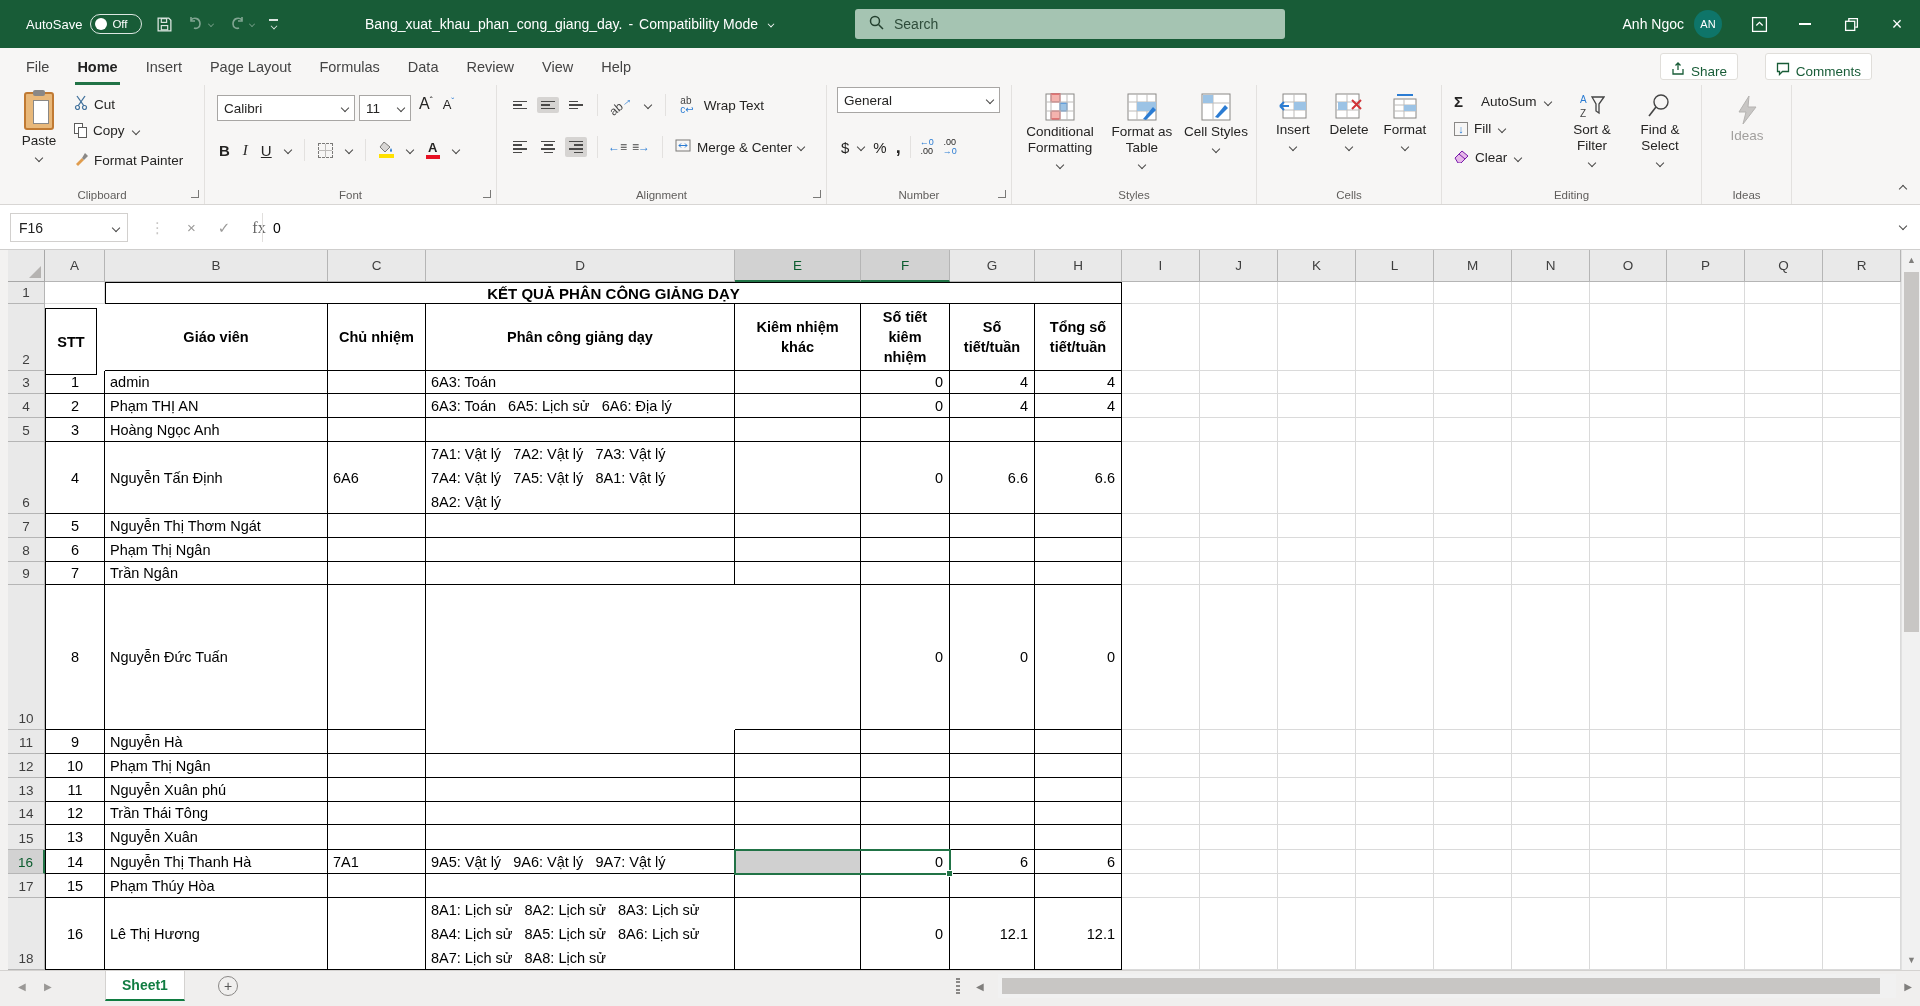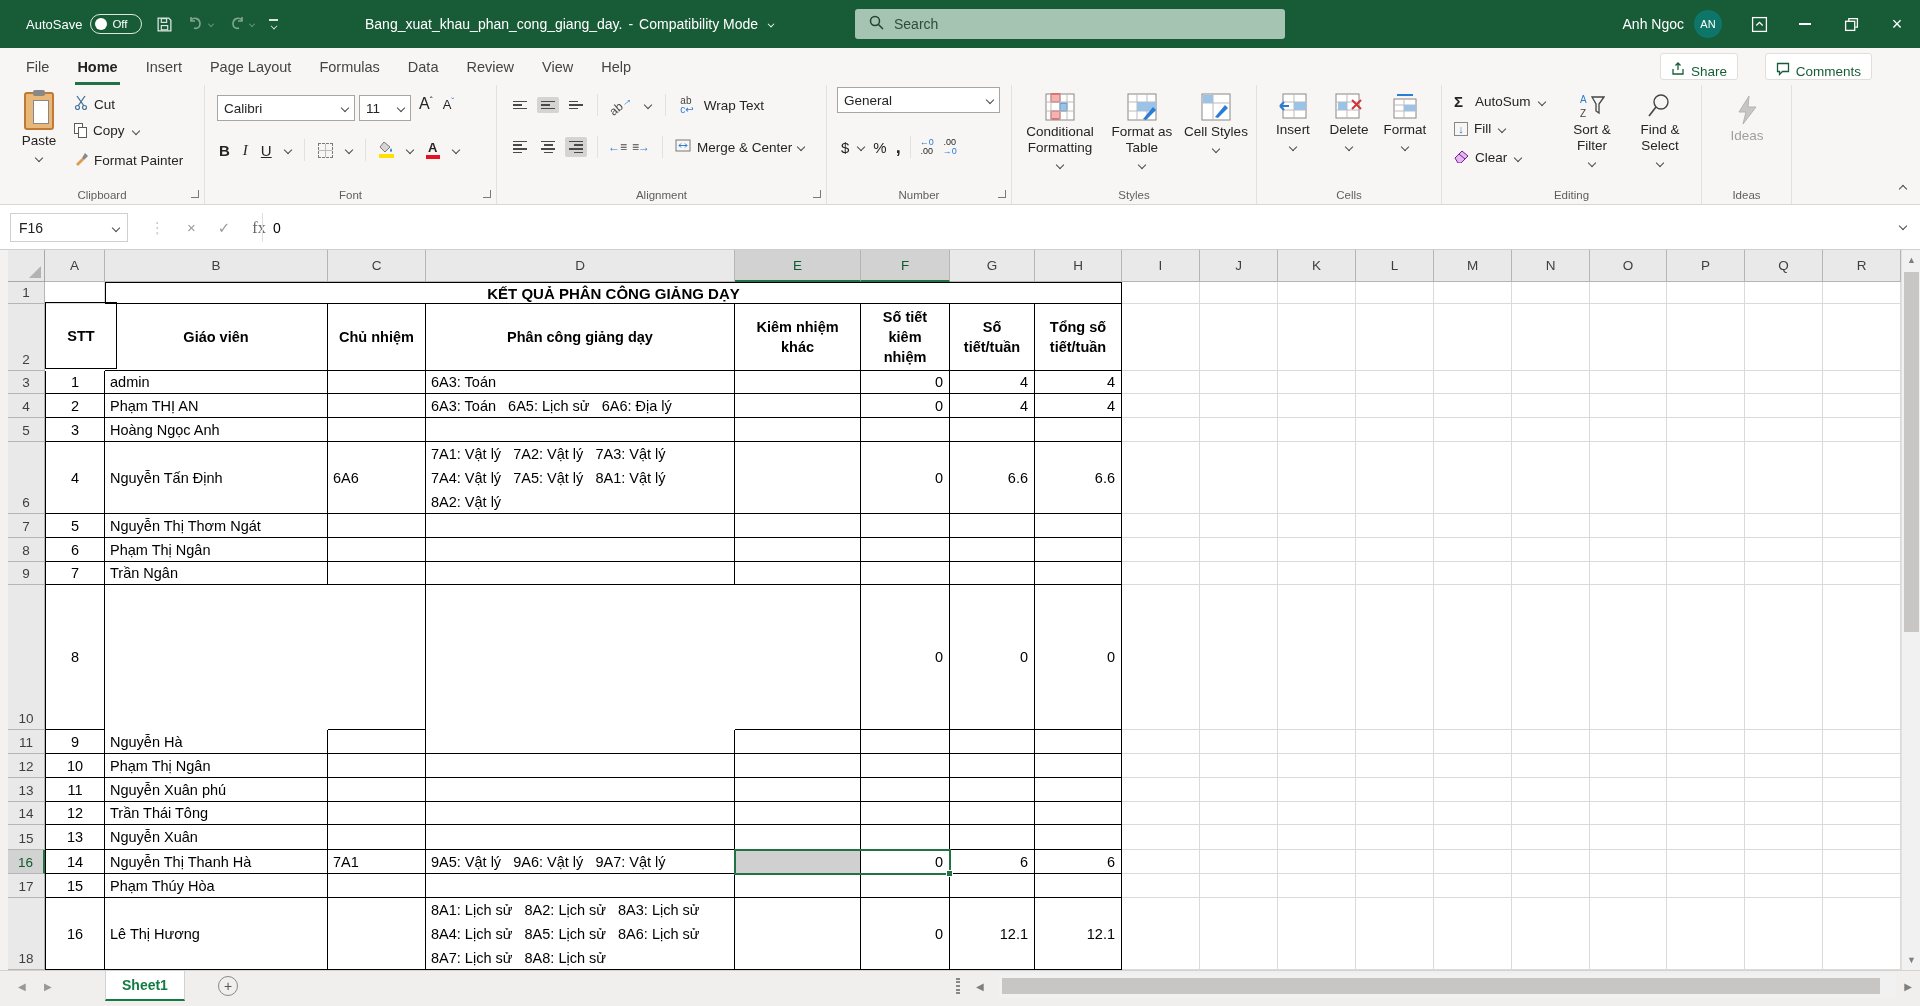--- a/index.html
+++ b/index.html
@@ -449,21 +449,21 @@
             <rect x="13" y="12" width="12" height="6" fill="#9cc3e5"></rect>
           </svg></span>
       <div class="lbl">Format</div><span class="cv"></span>
     </div>
     <div class="glabel">Cells</div>
   </div>
 
   <div class="rgroup" style="left:1442px;width:260px">
     <div class="rrow" style="left:12px;top:8px">
       <span style="font-size:15px;font-weight:600">Σ</span>
-      <span class="sbtn" style="margin-left:12px">AutoSum</span>
+      <span class="sbtn" style="margin-left:18px">AutoSum</span>
         <span class="cv" style="margin-left:8px"></span>
     </div>
     <div class="rrow" style="left:12px;top:36px">
       <span style="width:14px;height:14px;border:1px solid #8a8886;display:inline-flex;align-items:center;justify-content:center;color:#2b7cd3;font-size:11px">↓</span>
       <span class="sbtn" style="margin-left:6px">Fill</span>
         <span class="cv" style="margin-left:8px"></span>
     </div>
     <div class="rrow" style="left:12px;top:64px">
       <span><svg width="15" height="14" viewBox="0 0 15 14">
             <path d="M1 9 L8 2 l6 5 -7 7 H4z" fill="#e6b8e8" stroke="#7719aa"></path>
@@ -563,21 +563,21 @@
     <div class="cell gcell" style="left: 1114px; top: 32px; width: 78px; height: 22px;"></div>
     <div class="cell gcell" style="left: 1192px; top: 32px; width: 78px; height: 22px;"></div>
     <div class="cell gcell" style="left: 1270px; top: 32px; width: 78px; height: 22px;"></div>
     <div class="cell gcell" style="left: 1348px; top: 32px; width: 78px; height: 22px;"></div>
     <div class="cell gcell" style="left: 1426px; top: 32px; width: 78px; height: 22px;"></div>
     <div class="cell gcell" style="left: 1504px; top: 32px; width: 78px; height: 22px;"></div>
     <div class="cell gcell" style="left: 1582px; top: 32px; width: 77px; height: 22px;"></div>
     <div class="cell gcell" style="left: 1659px; top: 32px; width: 78px; height: 22px;"></div>
     <div class="cell gcell" style="left: 1737px; top: 32px; width: 78px; height: 22px;"></div>
     <div class="cell gcell" style="left: 1815px; top: 32px; width: 78px; height: 22px;"></div>
-    <div class="cell tcell th colA topb" style="left: 37px; top: 52px; width: 72px; height: 67px;">
+    <div class="cell tcell th colA topb" style="left: 37px; top: 58px; width: 52px; height: 67px;">
       <span>STT</span>
     </div>
     <div class="cell tcell th" style="left: 97px; top: 54px; width: 223px; height: 67px;">
       <span>Giáo viên</span>
     </div>
     <div class="cell tcell th" style="left: 320px; top: 54px; width: 98px; height: 67px; text-align: center;">
       <span>Chủ nhiệm</span>
     </div>
     <div class="cell tcell th" style="left: 418px; top: 54px; width: 309px; height: 67px;">
       <span>Phân công giảng dạy</span>
@@ -745,20 +745,21 @@
     <div class="cell gcell" style="left: 1192px; top: 312px; width: 78px; height: 23px;"></div>
     <div class="cell gcell" style="left: 1270px; top: 312px; width: 78px; height: 23px;"></div>
     <div class="cell gcell" style="left: 1348px; top: 312px; width: 78px; height: 23px;"></div>
     <div class="cell gcell" style="left: 1426px; top: 312px; width: 78px; height: 23px;"></div>
     <div class="cell gcell" style="left: 1504px; top: 312px; width: 78px; height: 23px;"></div>
     <div class="cell gcell" style="left: 1582px; top: 312px; width: 77px; height: 23px;"></div>
     <div class="cell gcell" style="left: 1659px; top: 312px; width: 78px; height: 23px;"></div>
     <div class="cell gcell" style="left: 1737px; top: 312px; width: 78px; height: 23px;"></div>
     <div class="cell gcell" style="left: 1815px; top: 312px; width: 78px; height: 23px;"></div>
     <div class="cell tcell ca colA" style="left: 37px; top: 335px; width: 60px; height: 145px;">8</div>
+    <div class="cell tcell cl" style="left: 97px; top: 335px; width: 223px; height: 145px;">Nguyễn Đức Tuấn</div>
     <div class="cell tcell cl" style="left: 320px; top: 335px; width: 98px; height: 145px;"></div>
     <div class="cell tcell cl" style="left: 727px; top: 335px; width: 126px; height: 145px;"></div>
     <div class="cell tcell cr" style="left: 853px; top: 335px; width: 89px; height: 145px;">0</div>
     <div class="cell tcell cr" style="left: 942px; top: 335px; width: 85px; height: 145px;">0</div>
     <div class="cell tcell cr" style="left: 1027px; top: 335px; width: 87px; height: 145px;">0</div>
     <div class="cell gcell" style="left: 1114px; top: 335px; width: 78px; height: 145px;"></div>
     <div class="cell gcell" style="left: 1192px; top: 335px; width: 78px; height: 145px;"></div>
     <div class="cell gcell" style="left: 1270px; top: 335px; width: 78px; height: 145px;"></div>
     <div class="cell gcell" style="left: 1348px; top: 335px; width: 78px; height: 145px;"></div>
     <div class="cell gcell" style="left: 1426px; top: 335px; width: 78px; height: 145px;"></div>

